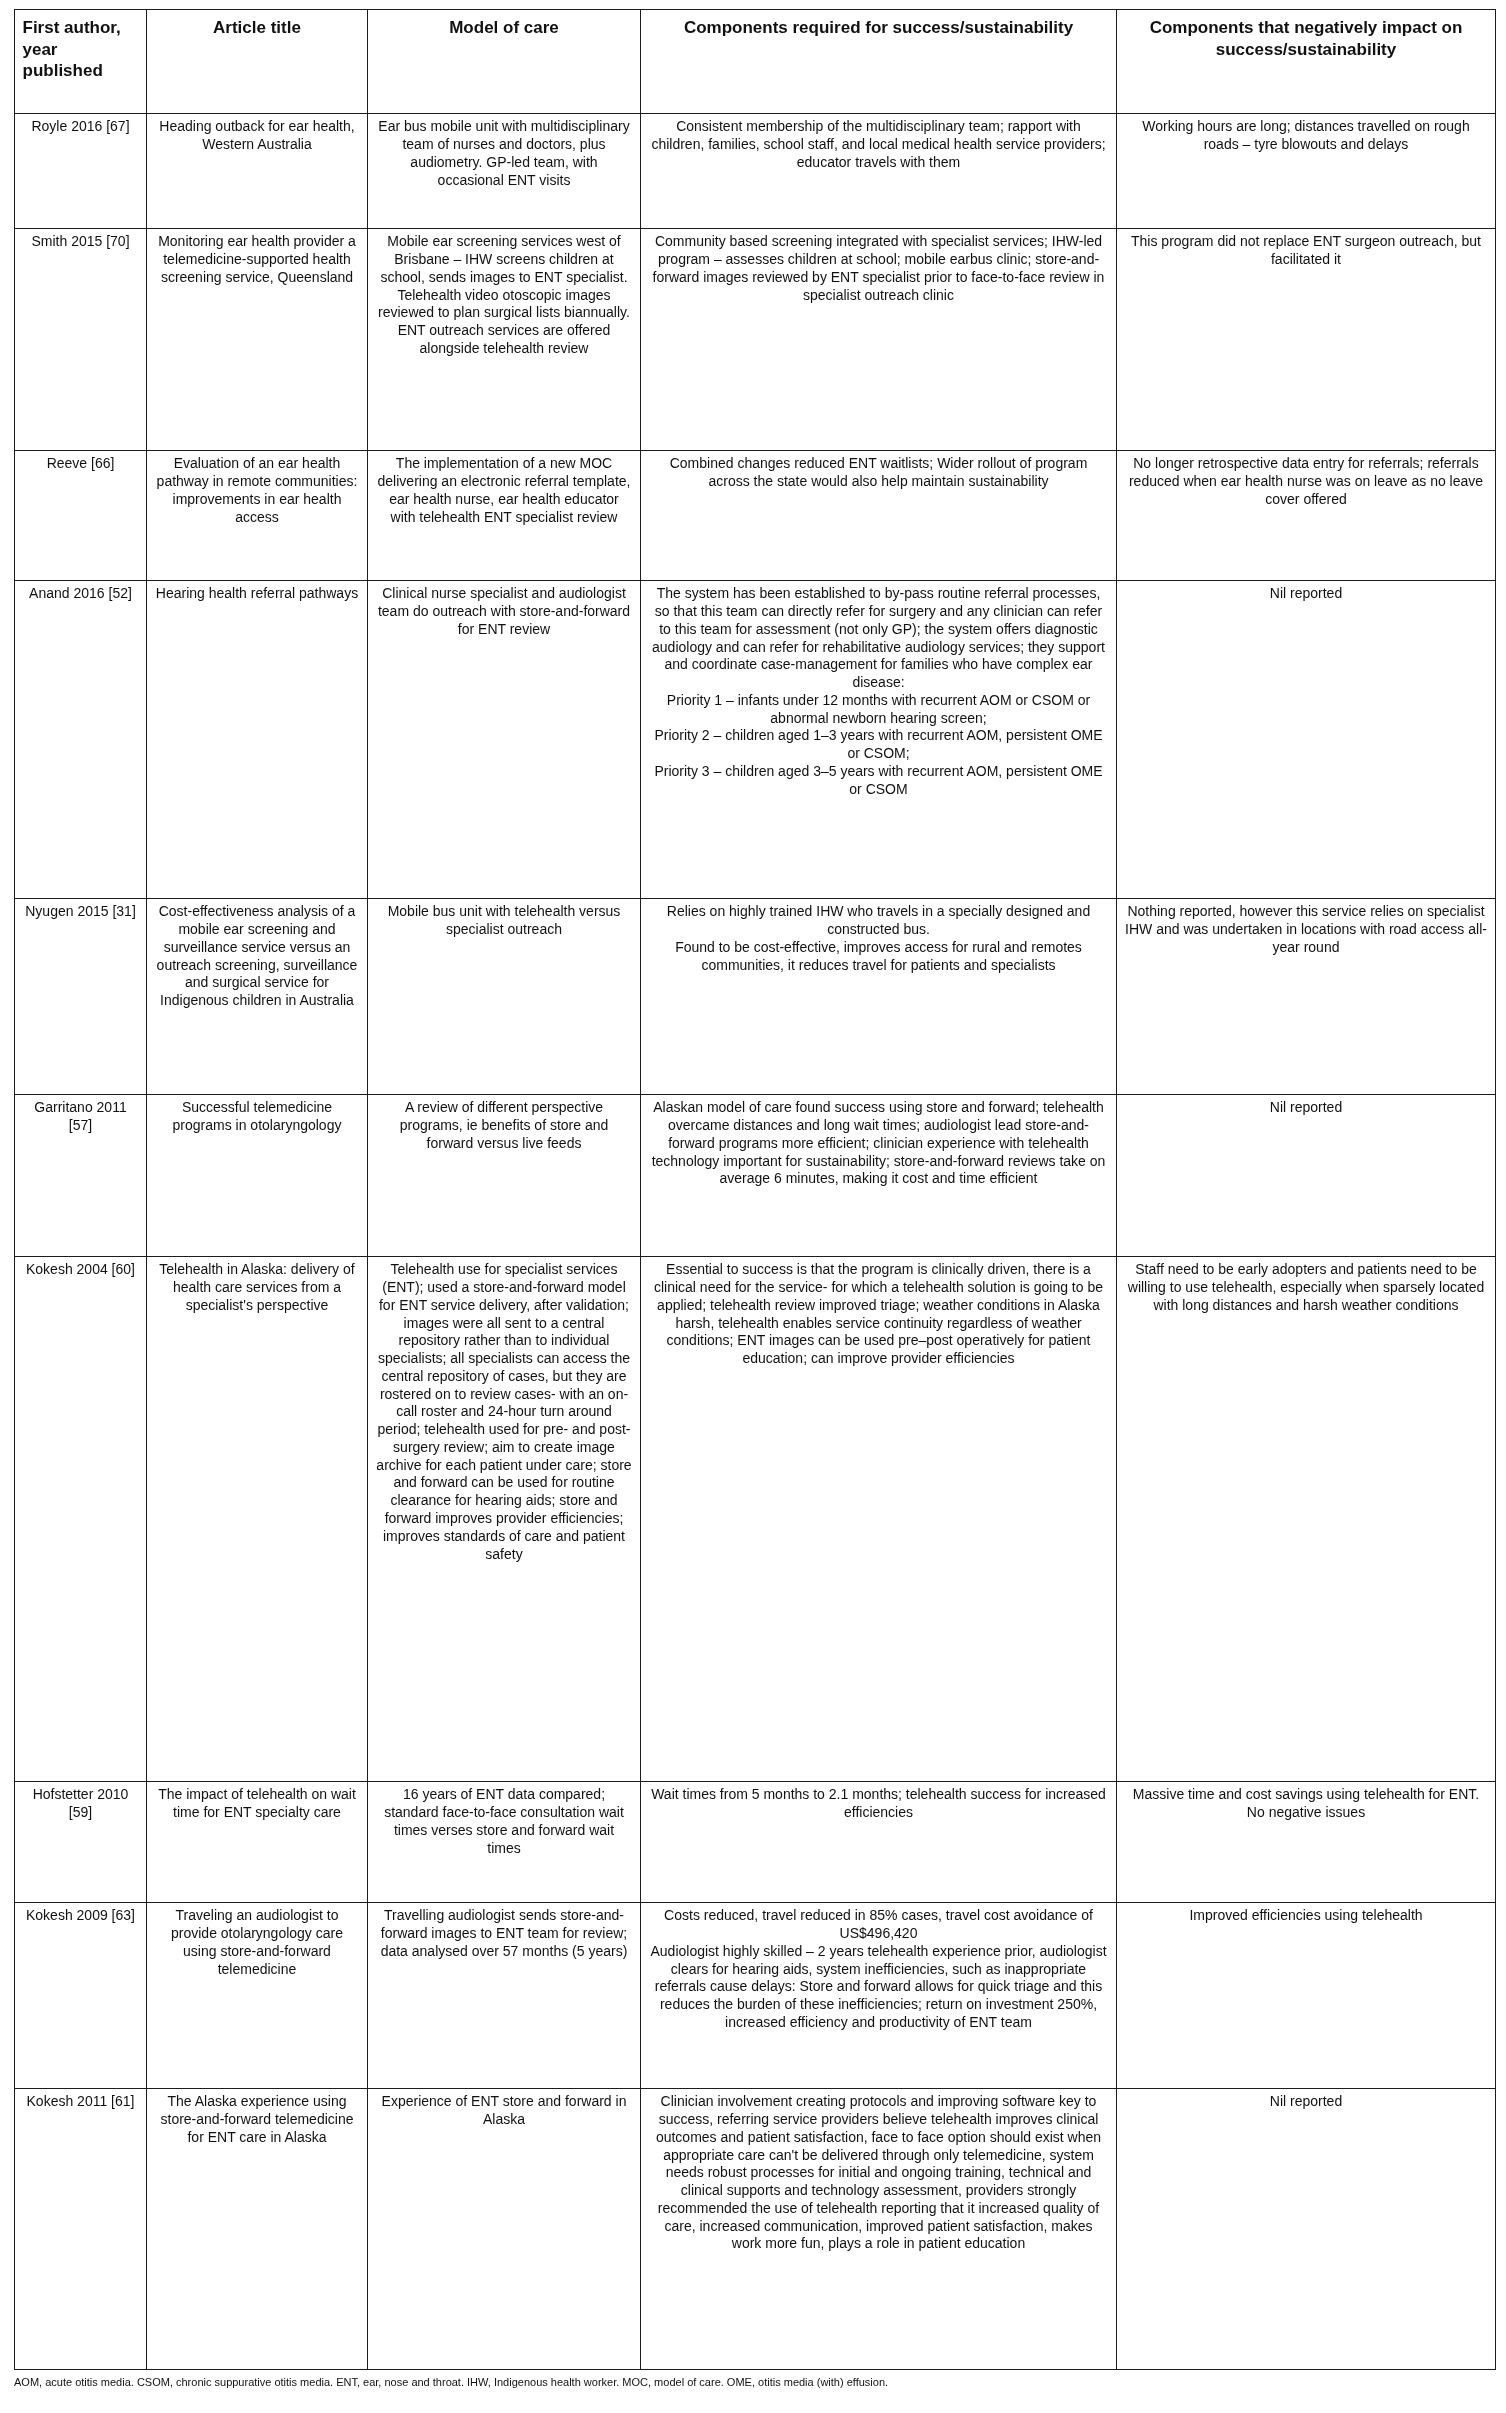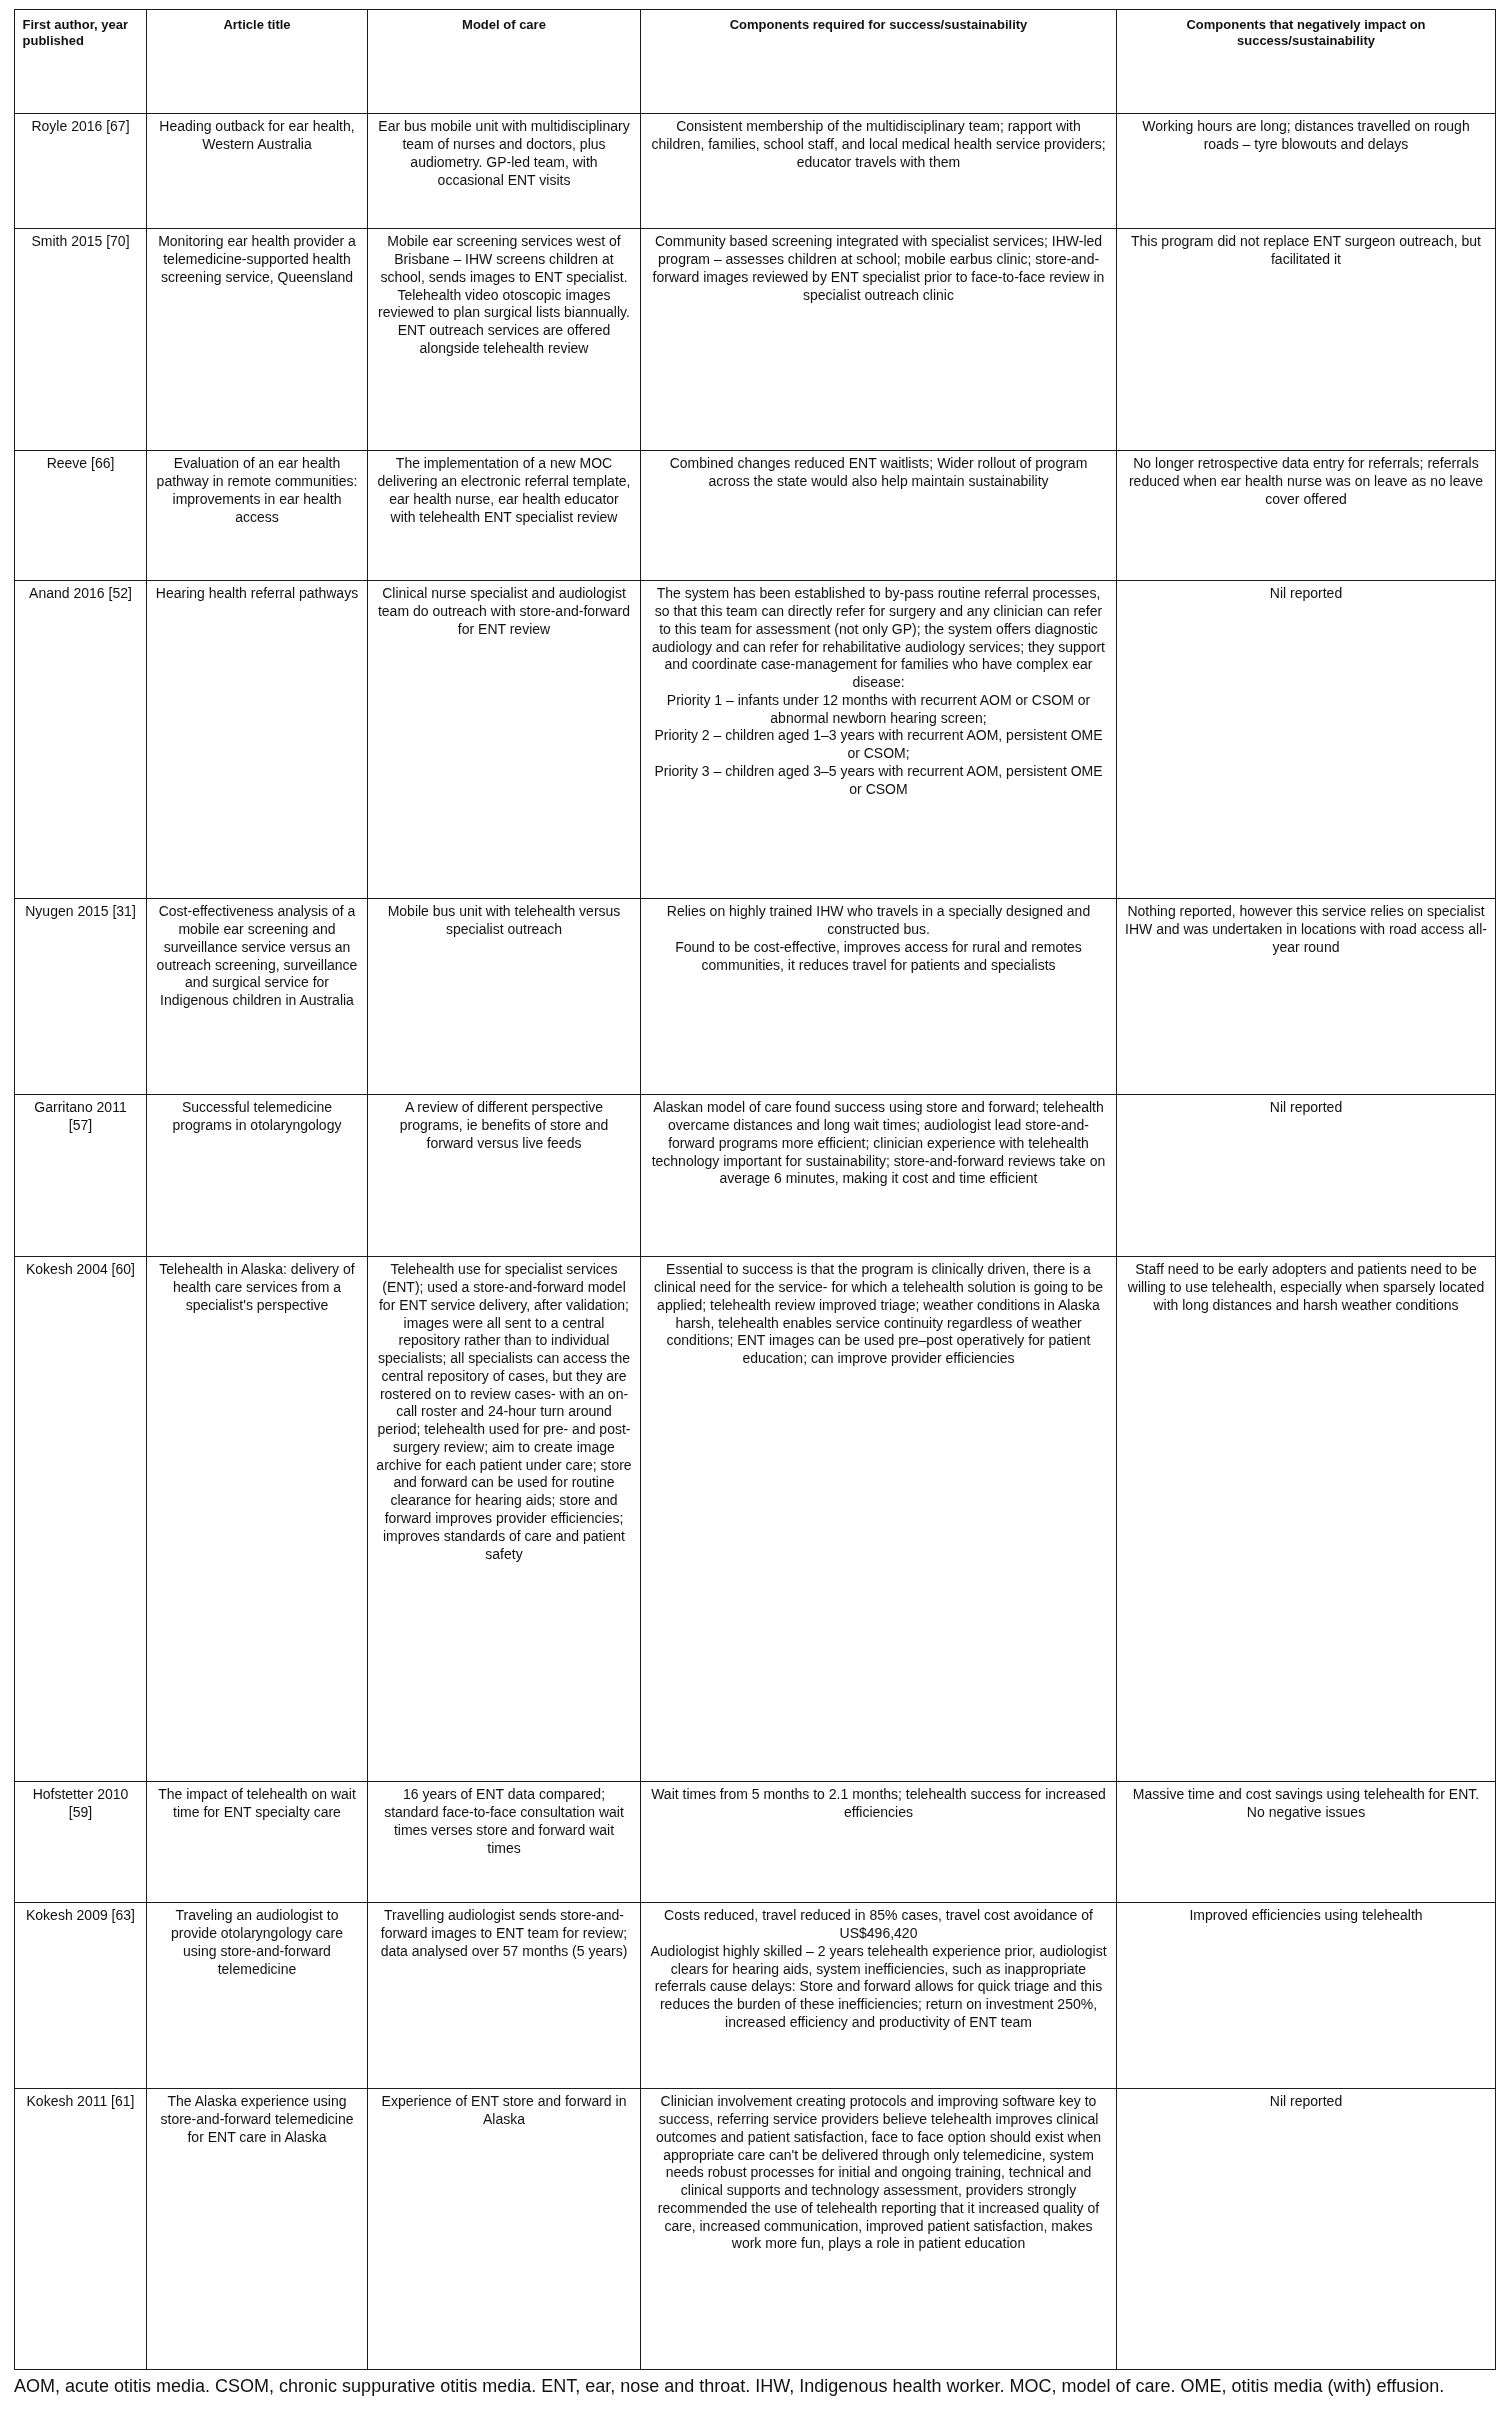--- a/index.html
+++ b/index.html
@@ -22,38 +22,38 @@
     padding:4.7px 7.5px 5.6px 7.5px;
     font-size:14px;
     line-height:1.27;
     text-align:center;
     white-space:pre-line;
     overflow-wrap:break-word;
   }
   table.studies th {
     font-weight:bold;
     text-align:center;
-    font-size:13px;
+    font-size:17px;
     height:90px;
     padding-top:6.6px;
   }
   table.studies th.first { text-align:left; }
   
   tbody tr:nth-child(1)  { height:115px; }
   tbody tr:nth-child(2)  { height:222px;padding-left:48px; }
   tbody tr:nth-child(3)  { height:130px; }
   tbody tr:nth-child(4)  { height:318px; }
   tbody tr:nth-child(5)  { height:196px; }
   tbody tr:nth-child(6)  { height:162px; }
   tbody tr:nth-child(7)  { height:525px; }
   tbody tr:nth-child(8)  { height:121px; }
   tbody tr:nth-child(9)  { height:186px;padding-left:44px; }
   tbody tr:nth-child(10) { height:281px; }
   .footnote {
-    font-size:18px;
+    font-size:11px;
     padding:6.6px 0 1.9px 0;
     line-height:1.2;
     color:#111;
   }
 </style>
 </head>
 <body>
 
 <div class="page">
   <table class="studies">

